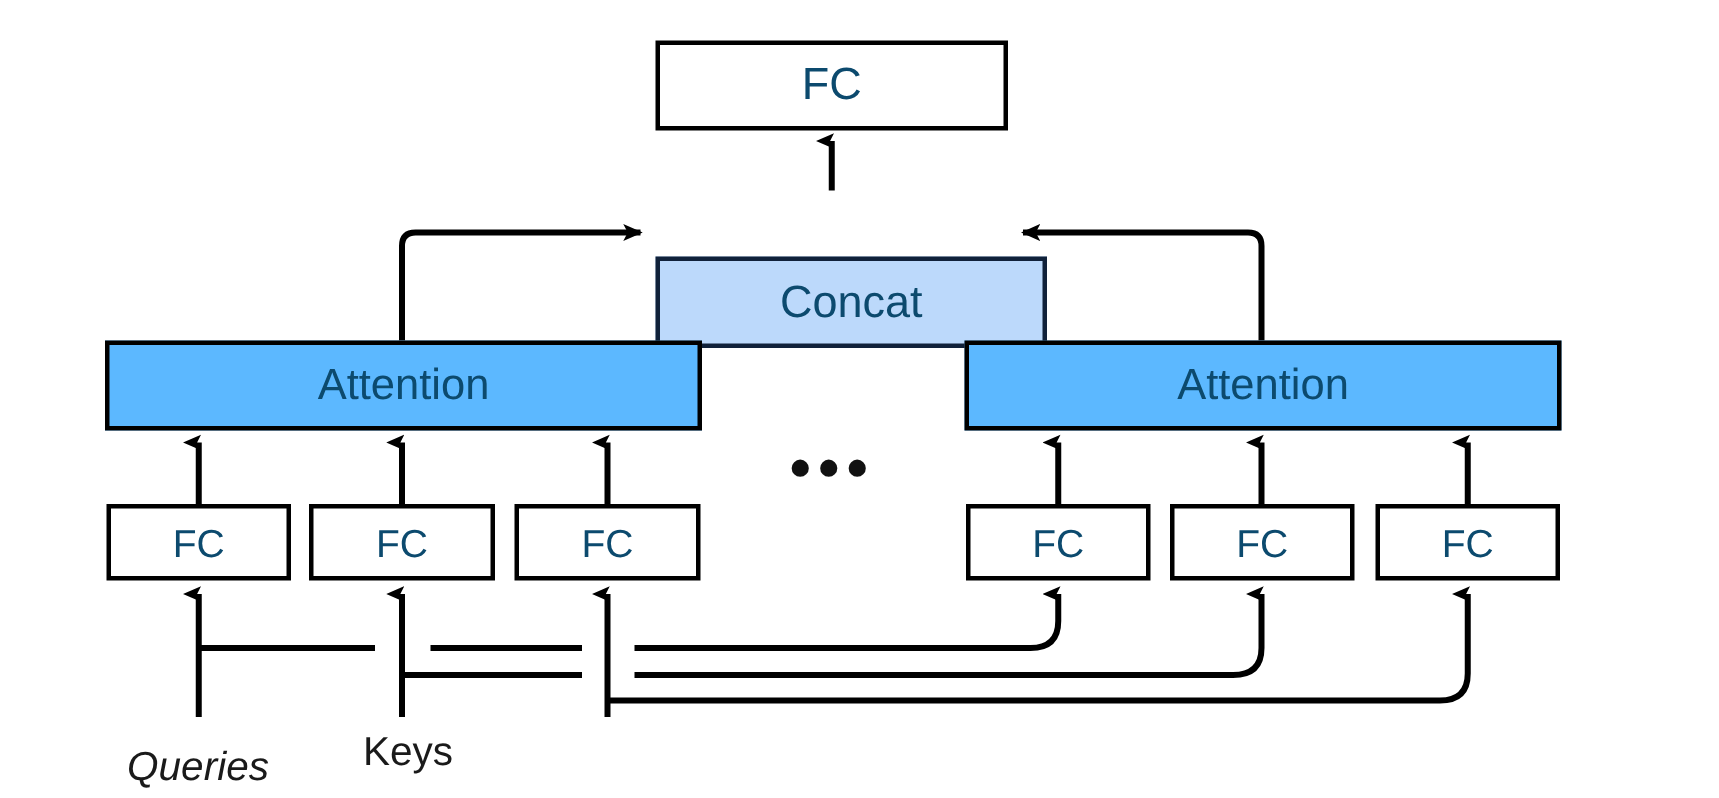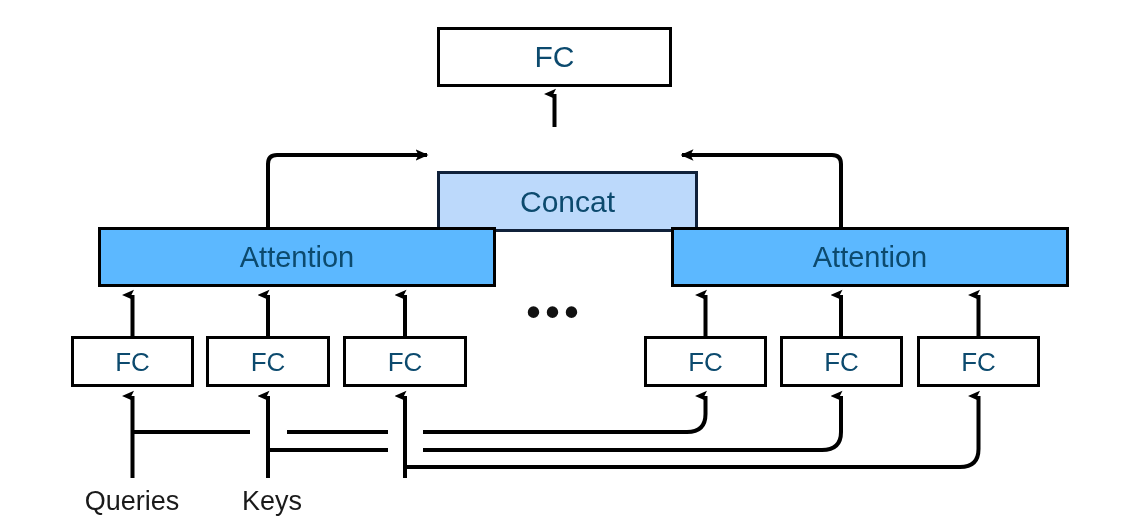--- a/index.html
+++ b/index.html
@@ -42,21 +42,20 @@
   }
   .node-concat {
     background: #bcd9fb;
     border-color: #10213a;
     font-size: 30px;
   }
   .node-attention {
     background: #5cb8ff;
     border-color: #000000;
     font-size: 29px;
-    margin-left: 28px;
   }
   .node-fc-small {
     font-size: 26px;
   }
   .axis-label {
     position: absolute;
     font-size: 27px;
     color: #1a1a1a;
     white-space: nowrap;
     text-align: center;
@@ -152,16 +151,16 @@
   </div>
   <div class="node node-fc-small" style="left:780px; top:336px; width:123px; height:51px;">
     <span>FC</span>
   </div>
   <div class="node node-fc-small" style="left:917px; top:336px; width:123px; height:51px;">
     <span>FC</span>
   </div>
 
   <div class="ellipsis" style="left:555px; top:292px;">•••</div>
 
-  <div class="axis-label" style="left:132px; top:486px;">Queries</div>
+  <div class="axis-label" style="left:132px; top:496px;font-style:italic;">Queries</div>
   <div class="axis-label" style="left:272px; top:486px;">Keys</div>
 
 </div>
 
 </body></html>

